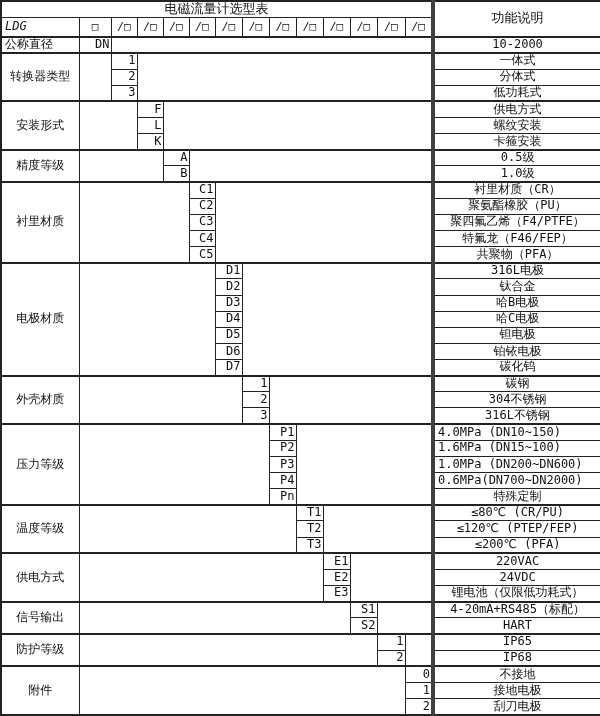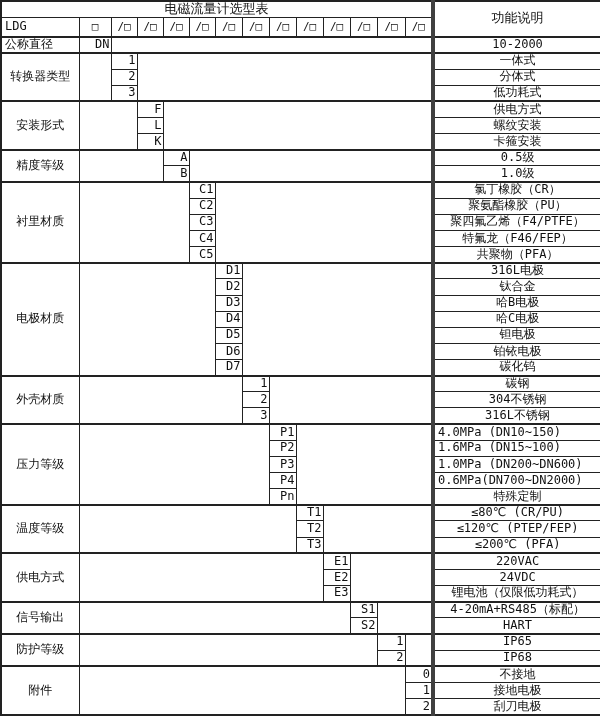--- a/index.html
+++ b/index.html
@@ -20,21 +20,21 @@
     line-height:1.15;
     overflow:hidden;
     white-space:nowrap;
   }
   tr.sec>td{border-top:2px solid #222;}
   td.desc{border-left:4px solid #404040;}
   td.al{text-align:left;padding-left:3px;}
   td.title-cell{font-size:13px;}
   td.fheader{font-size:13px;}
   tr.r-title{height:16px;}
-  tr.r-model{height:19px;}
+  tr.r-model{height:19px;font-style:italic;}
   tr{height:16px;}
   td.code{font-size:12px;text-align:right;}
   td.slot{font-size:11px;letter-spacing:0;}
 </style>
 </head>
 <body>
 
 <div class="sheet">
 <table class="sel">
 <colgroup>
@@ -127,21 +127,21 @@
 <tr>
   <td class="code">B</td>
   <td class="desc">1.0级</td>
 </tr>
 
 <tr class="sec">
   <td rowspan="5">衬里材质</td>
   <td rowspan="5" colspan="4"></td>
   <td class="code">C1</td>
   <td rowspan="5" colspan="8"></td>
-  <td class="desc">氯丁橡胶（CR）</td>
+  <td class="desc">衬里材质（CR）</td>
 </tr>
 <tr>
   <td class="code">C2</td>
   <td class="desc">聚氨酯橡胶（PU）</td>
 </tr>
 <tr>
   <td class="code">C3</td>
   <td class="desc">聚四氟乙烯（F4/PTFE）</td>
 </tr>
 <tr>

